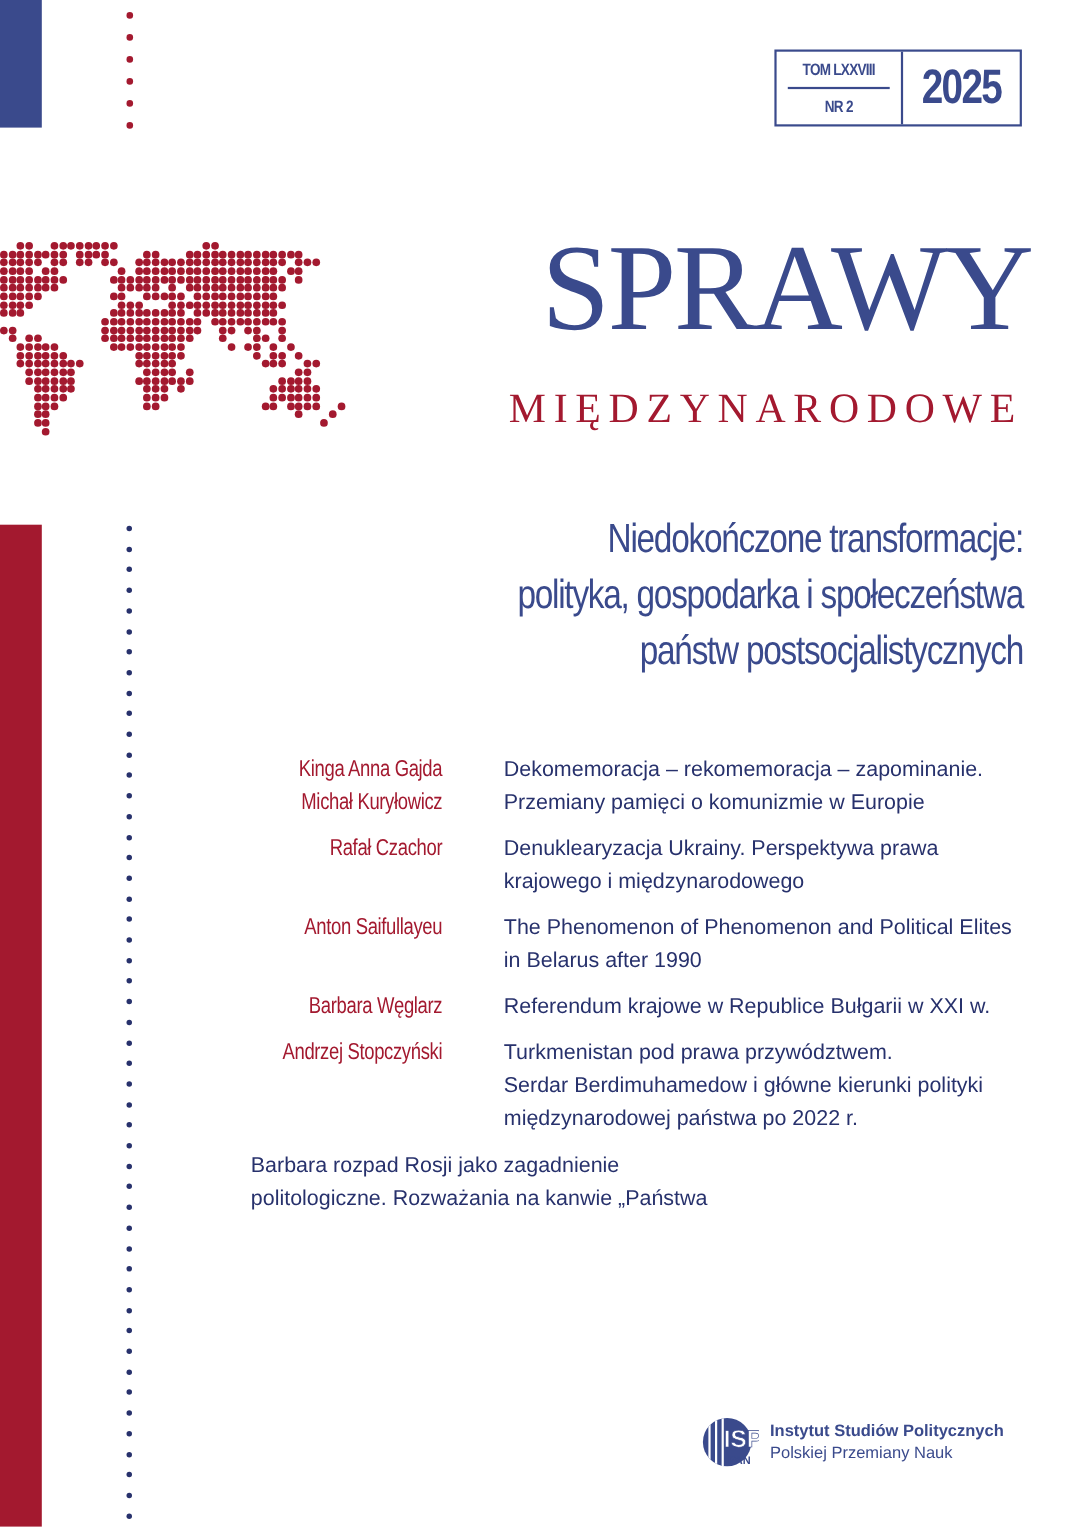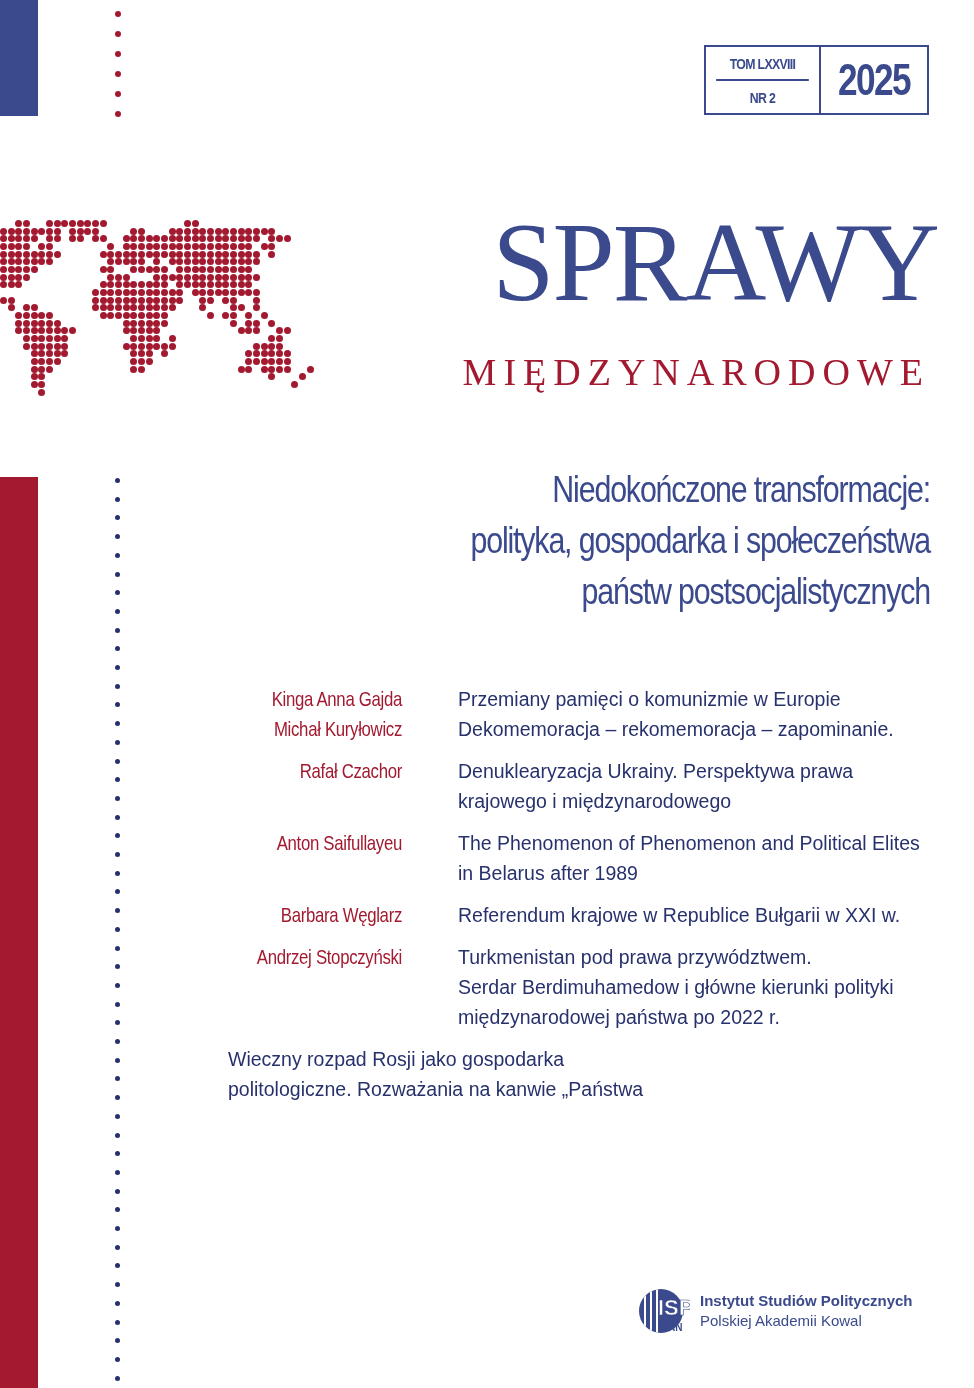--- a/index.html
+++ b/index.html
@@ -525,40 +525,40 @@
   <div>państw postsocjalistycznych</div>
 </div>
 
 <div class="toc">
   <div class="toc-row">
     <div class="toc-authors">
       <div>Kinga Anna Gajda</div>
       <div>Michał Kuryłowicz</div>
     </div>
     <div class="toc-title">
+      <div>Dekomemoracja – rekomemoracja – zapominanie.</div>
       <div>Przemiany pamięci o komunizmie w Europie</div>
-      <div>Dekomemoracja – rekomemoracja – zapominanie.</div>
     </div>
   </div>
   <div class="toc-row">
     <div class="toc-authors">
       <div>Rafał Czachor</div>
     </div>
     <div class="toc-title">
       <div>Denuklearyzacja Ukrainy. Perspektywa prawa</div>
       <div>krajowego i międzynarodowego</div>
     </div>
   </div>
   <div class="toc-row">
     <div class="toc-authors">
       <div>Anton Saifullayeu</div>
     </div>
     <div class="toc-title">
       <div>The Phenomenon of Phenomenon and Political Elites</div>
-      <div>in Belarus after 1989</div>
+      <div>in Belarus after 1990</div>
     </div>
   </div>
   <div class="toc-row">
     <div class="toc-authors">
       <div>Barbara Węglarz</div>
     </div>
     <div class="toc-title">
       <div>Referendum krajowe w Republice Bułgarii w XXI w.</div>
     </div>
   </div>
@@ -567,21 +567,21 @@
       <div>Andrzej Stopczyński</div>
     </div>
     <div class="toc-title">
       <div>Turkmenistan pod prawa przywództwem.</div>
       <div>Serdar Berdimuhamedow i główne kierunki polityki</div>
       <div>międzynarodowej państwa po 2022 r.</div>
     </div>
   </div>
   <div class="toc-row">
     <div class="toc-title">
-      <div>Wieczny rozpad Rosji jako gospodarka</div>
+      <div>Barbara rozpad Rosji jako zagadnienie</div>
       <div>politologiczne. Rozważania na kanwie „Państwa</div>
     </div>
   </div>
 </div>
 
 <div class="isp">
   <div class="isp-logo">
     <svg width="52" height="46" viewBox="0 0 52 46">
       <defs>
         <clipPath id="circ">
@@ -593,15 +593,15 @@
         <rect x="6" y="0" width="2" height="46" fill="#fff"></rect>
         <rect x="12" y="0" width="2" height="46" fill="#fff"></rect>
         <rect x="18" y="0" width="2" height="46" fill="#fff"></rect>
       </g>
       <text x="20" y="27" font-family="Liberation Sans, sans-serif" font-weight="bold" font-size="22" fill="#fff" stroke="#3a4a8c" stroke-width="0.6">ISP</text>
       <text x="24" y="43" font-family="Liberation Sans, sans-serif" font-weight="bold" font-size="10" fill="#3a4a8c">PAN</text>
     </svg>
   </div>
   <div class="isp-text">
     <div class="l1">Instytut Studiów Politycznych</div>
-    <div class="l2">Polskiej Akademii Kowal</div>
+    <div class="l2">Polskiej Przemiany Nauk</div>
   </div>
 </div>
 
 </body></html>

